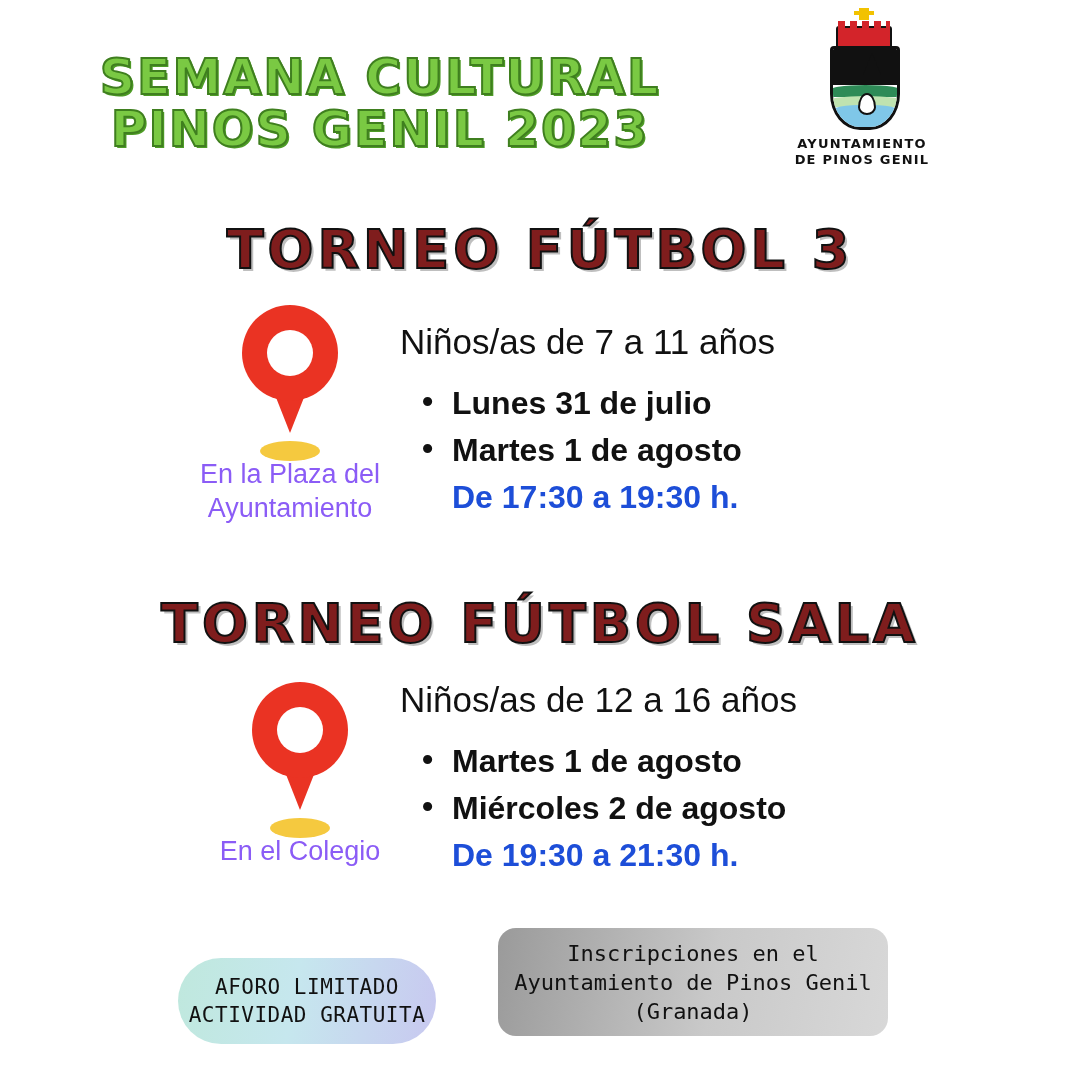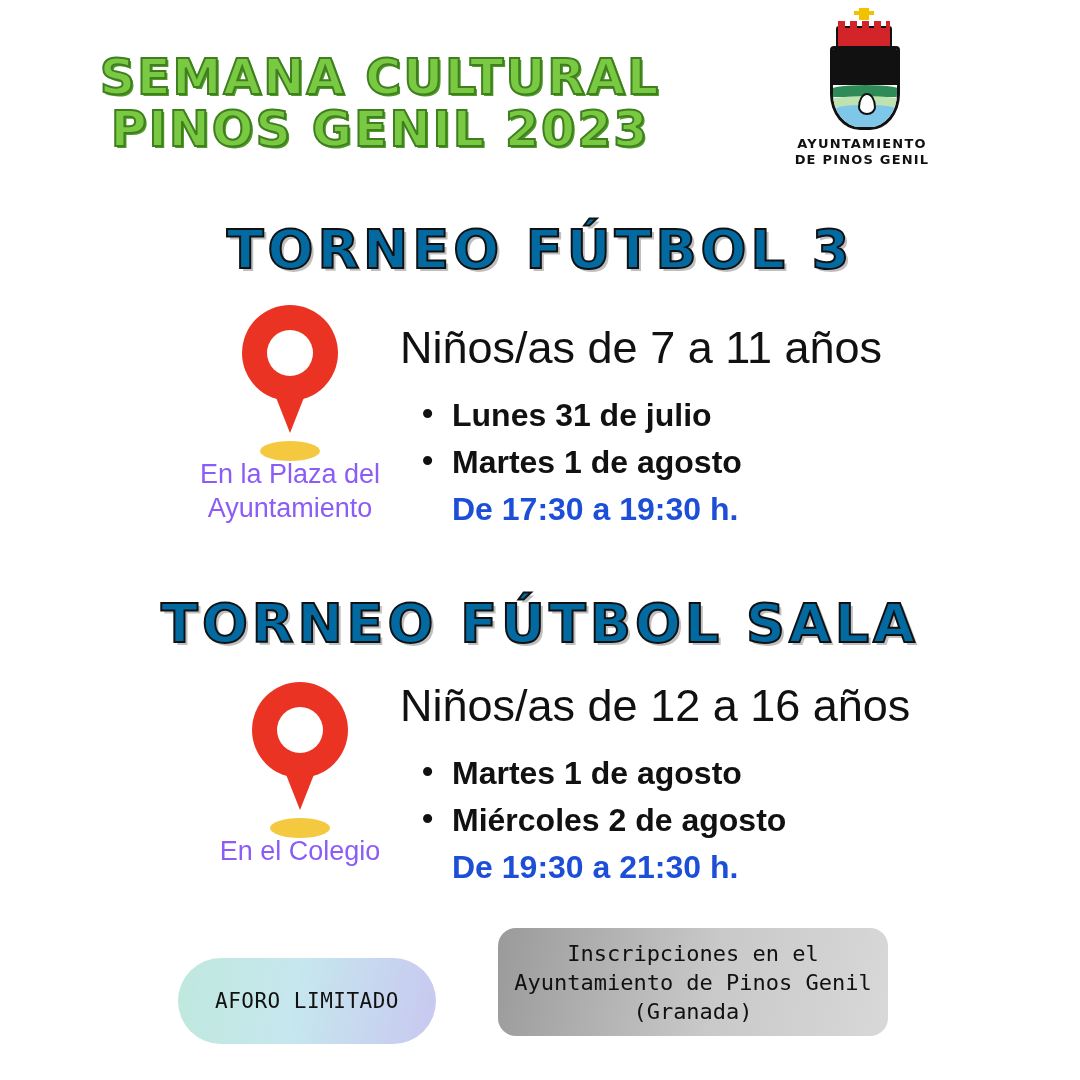--- a/index.html
+++ b/index.html
@@ -176,21 +176,21 @@
 
   
   .section-heading {
     position: absolute;
     width: 1080px;
     text-align: center;
     font-family: "DejaVu Sans", sans-serif;
     font-weight: bold;
     font-size: 54px;
     letter-spacing: 4px;
-    color: #0369a1;
+    color: #7f1d1d;
     -webkit-text-stroke: 2px #111;
     text-shadow: 3px 3px 0 rgba(0,0,0,0.25);
   }
   #heading-1 { top: 218px; }
   #heading-2 { top: 592px; }
 
   
   .pin-block {
     position: absolute;
     text-align: center;
@@ -254,21 +254,21 @@
 
   
   .details {
     position: absolute;
   }
   #details-1 { left: 400px; top: 322px; }
   #details-2 { left: 400px; top: 680px; }
 
   .age-line {
     font-family: "Liberation Sans", sans-serif;
-    font-size: 45px;
+    font-size: 35px;
     color: #111;
     margin-bottom: 18px;
     white-space: nowrap;
   }
   .bullets {
     margin: 0;
     padding-left: 52px;
     list-style: none;
   }
   .bullets li {
@@ -414,20 +414,21 @@
     <div class="age-line">Niños/as de 12 a 16 años</div>
     <ul class="bullets">
       <li>Martes 1 de agosto</li>
       <li>Miércoles 2 de agosto</li>
     </ul>
     <div class="time-line">De 19:30 a 21:30 h.</div>
   </div>
 
   <div class="badge-free">
     <span>AFORO LIMITADO</span>
+    <span>ACTIVIDAD GRATUITA</span>
   </div>
 
   <div class="badge-signup">
     <span>Inscripciones en el</span>
     <span>Ayuntamiento de Pinos Genil</span>
     <span>(Granada)</span>
   </div>
 
 </div>
 

